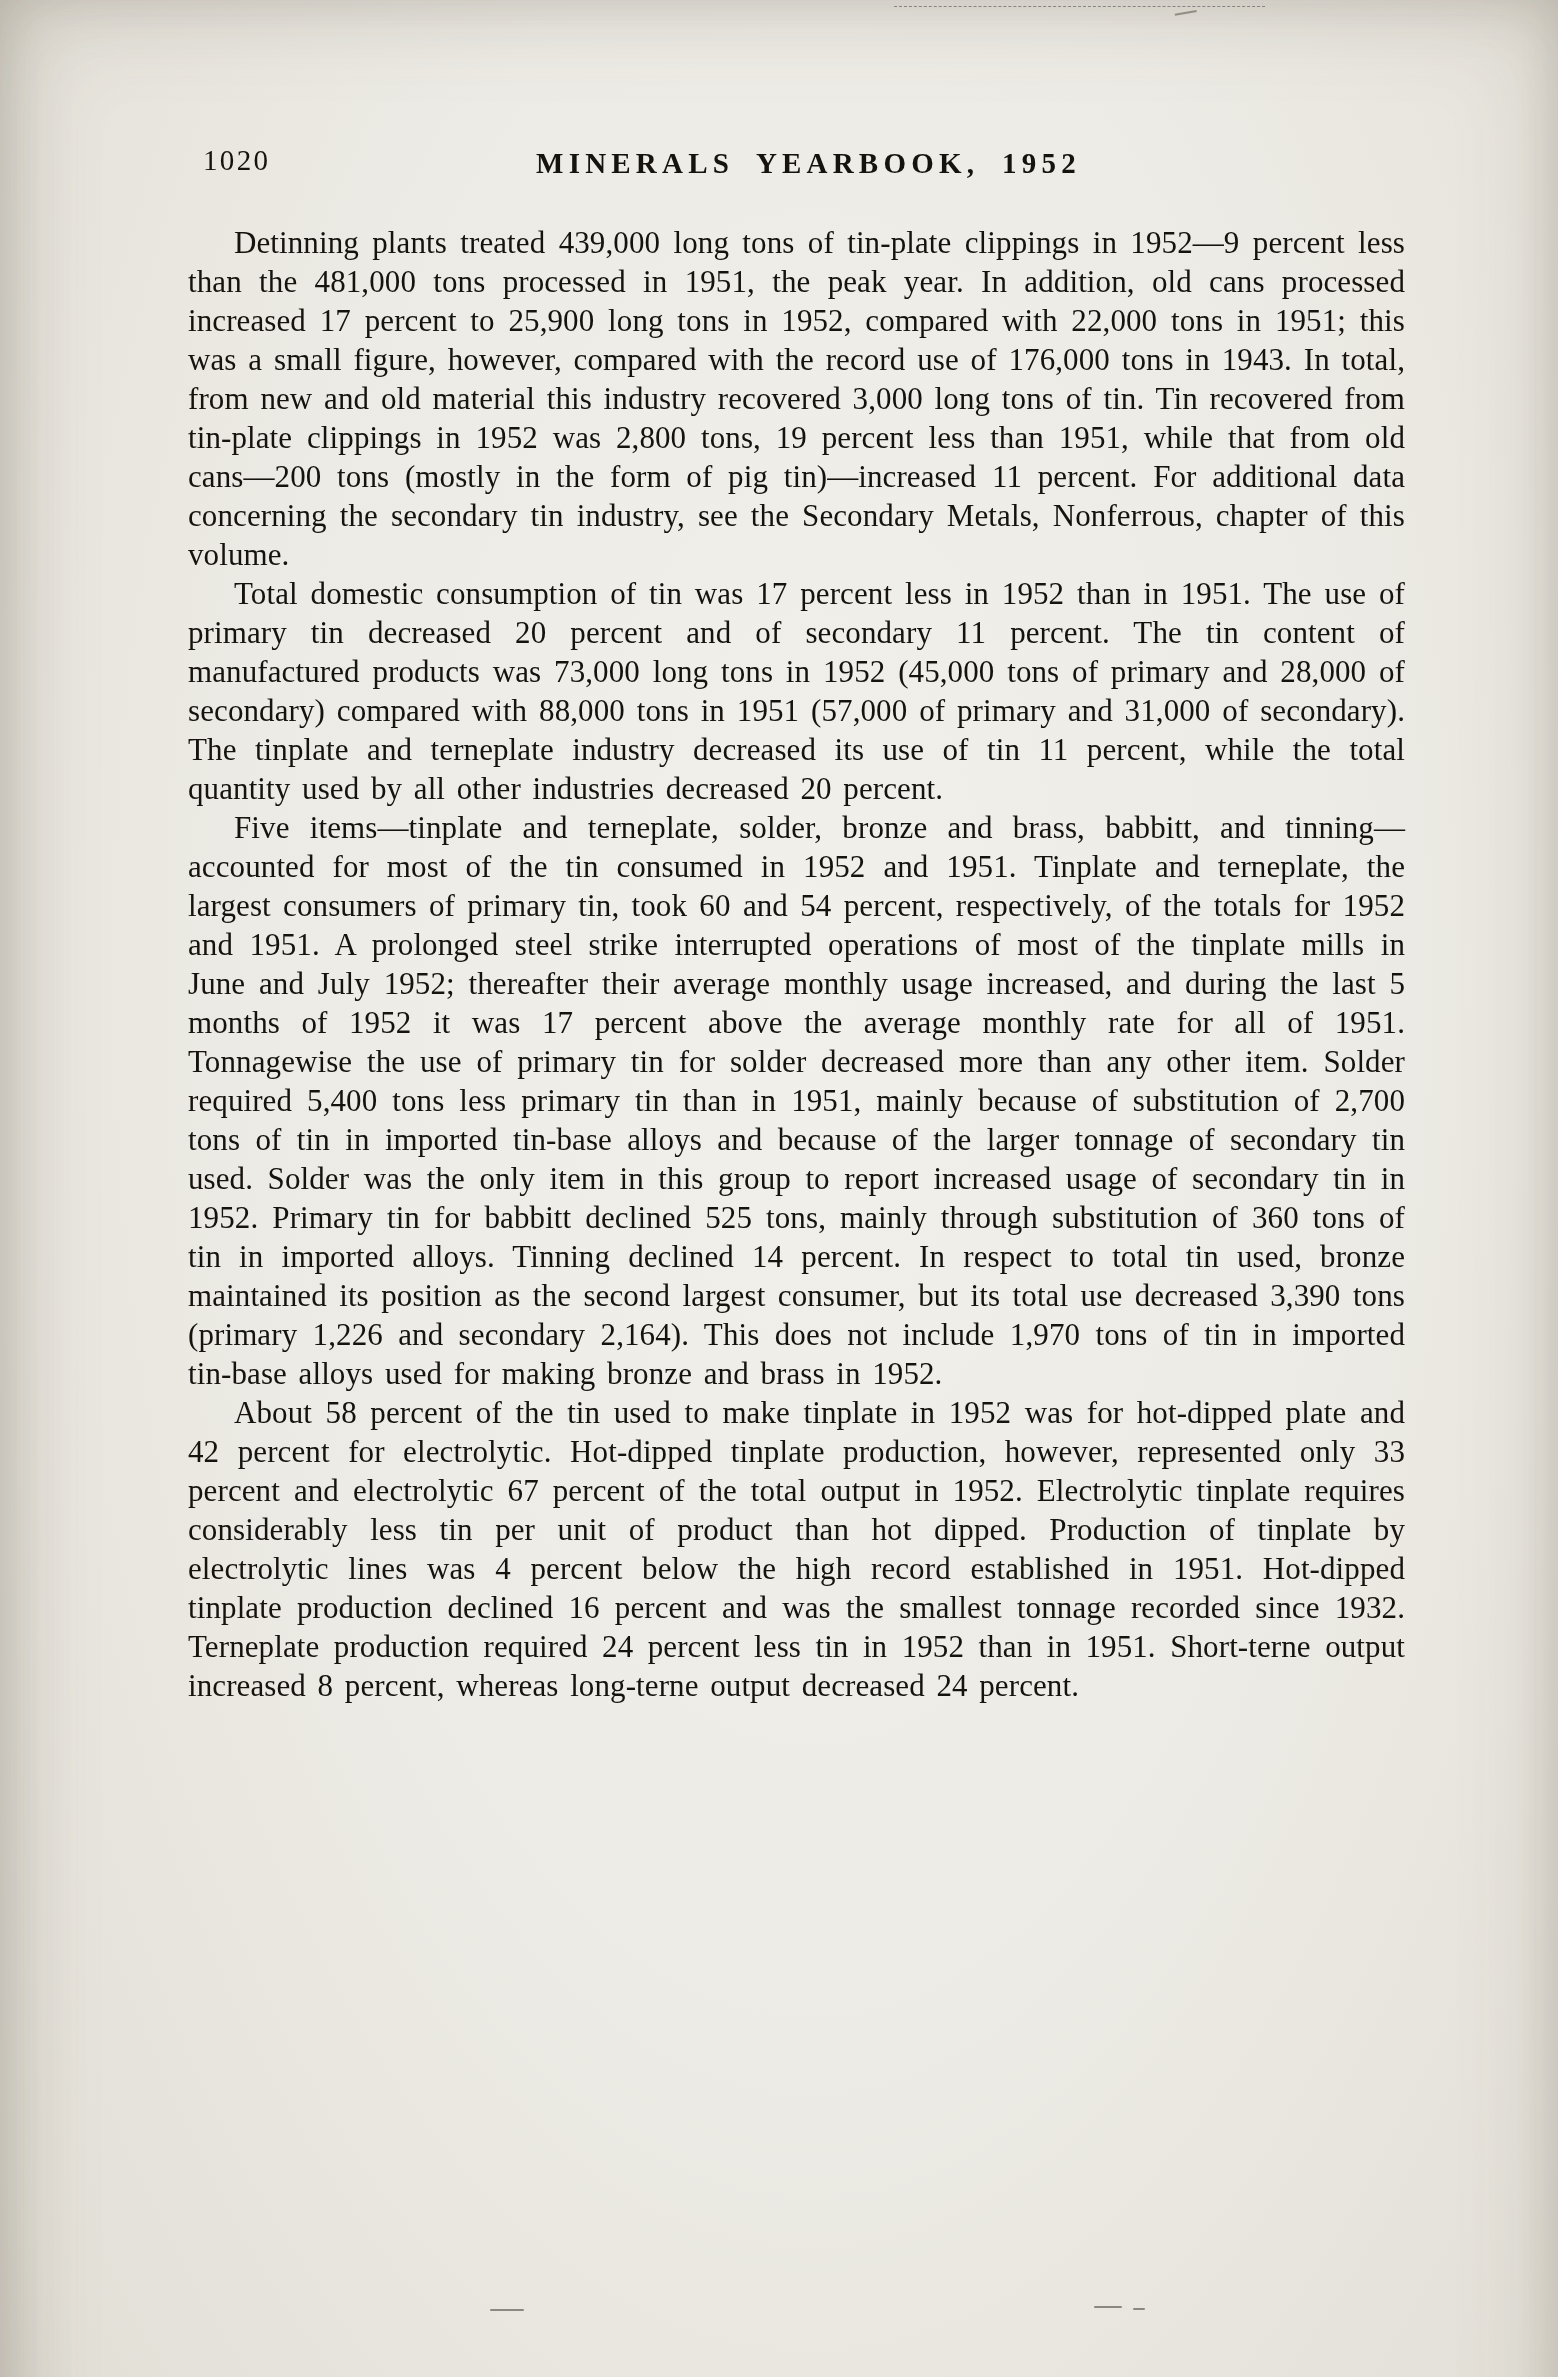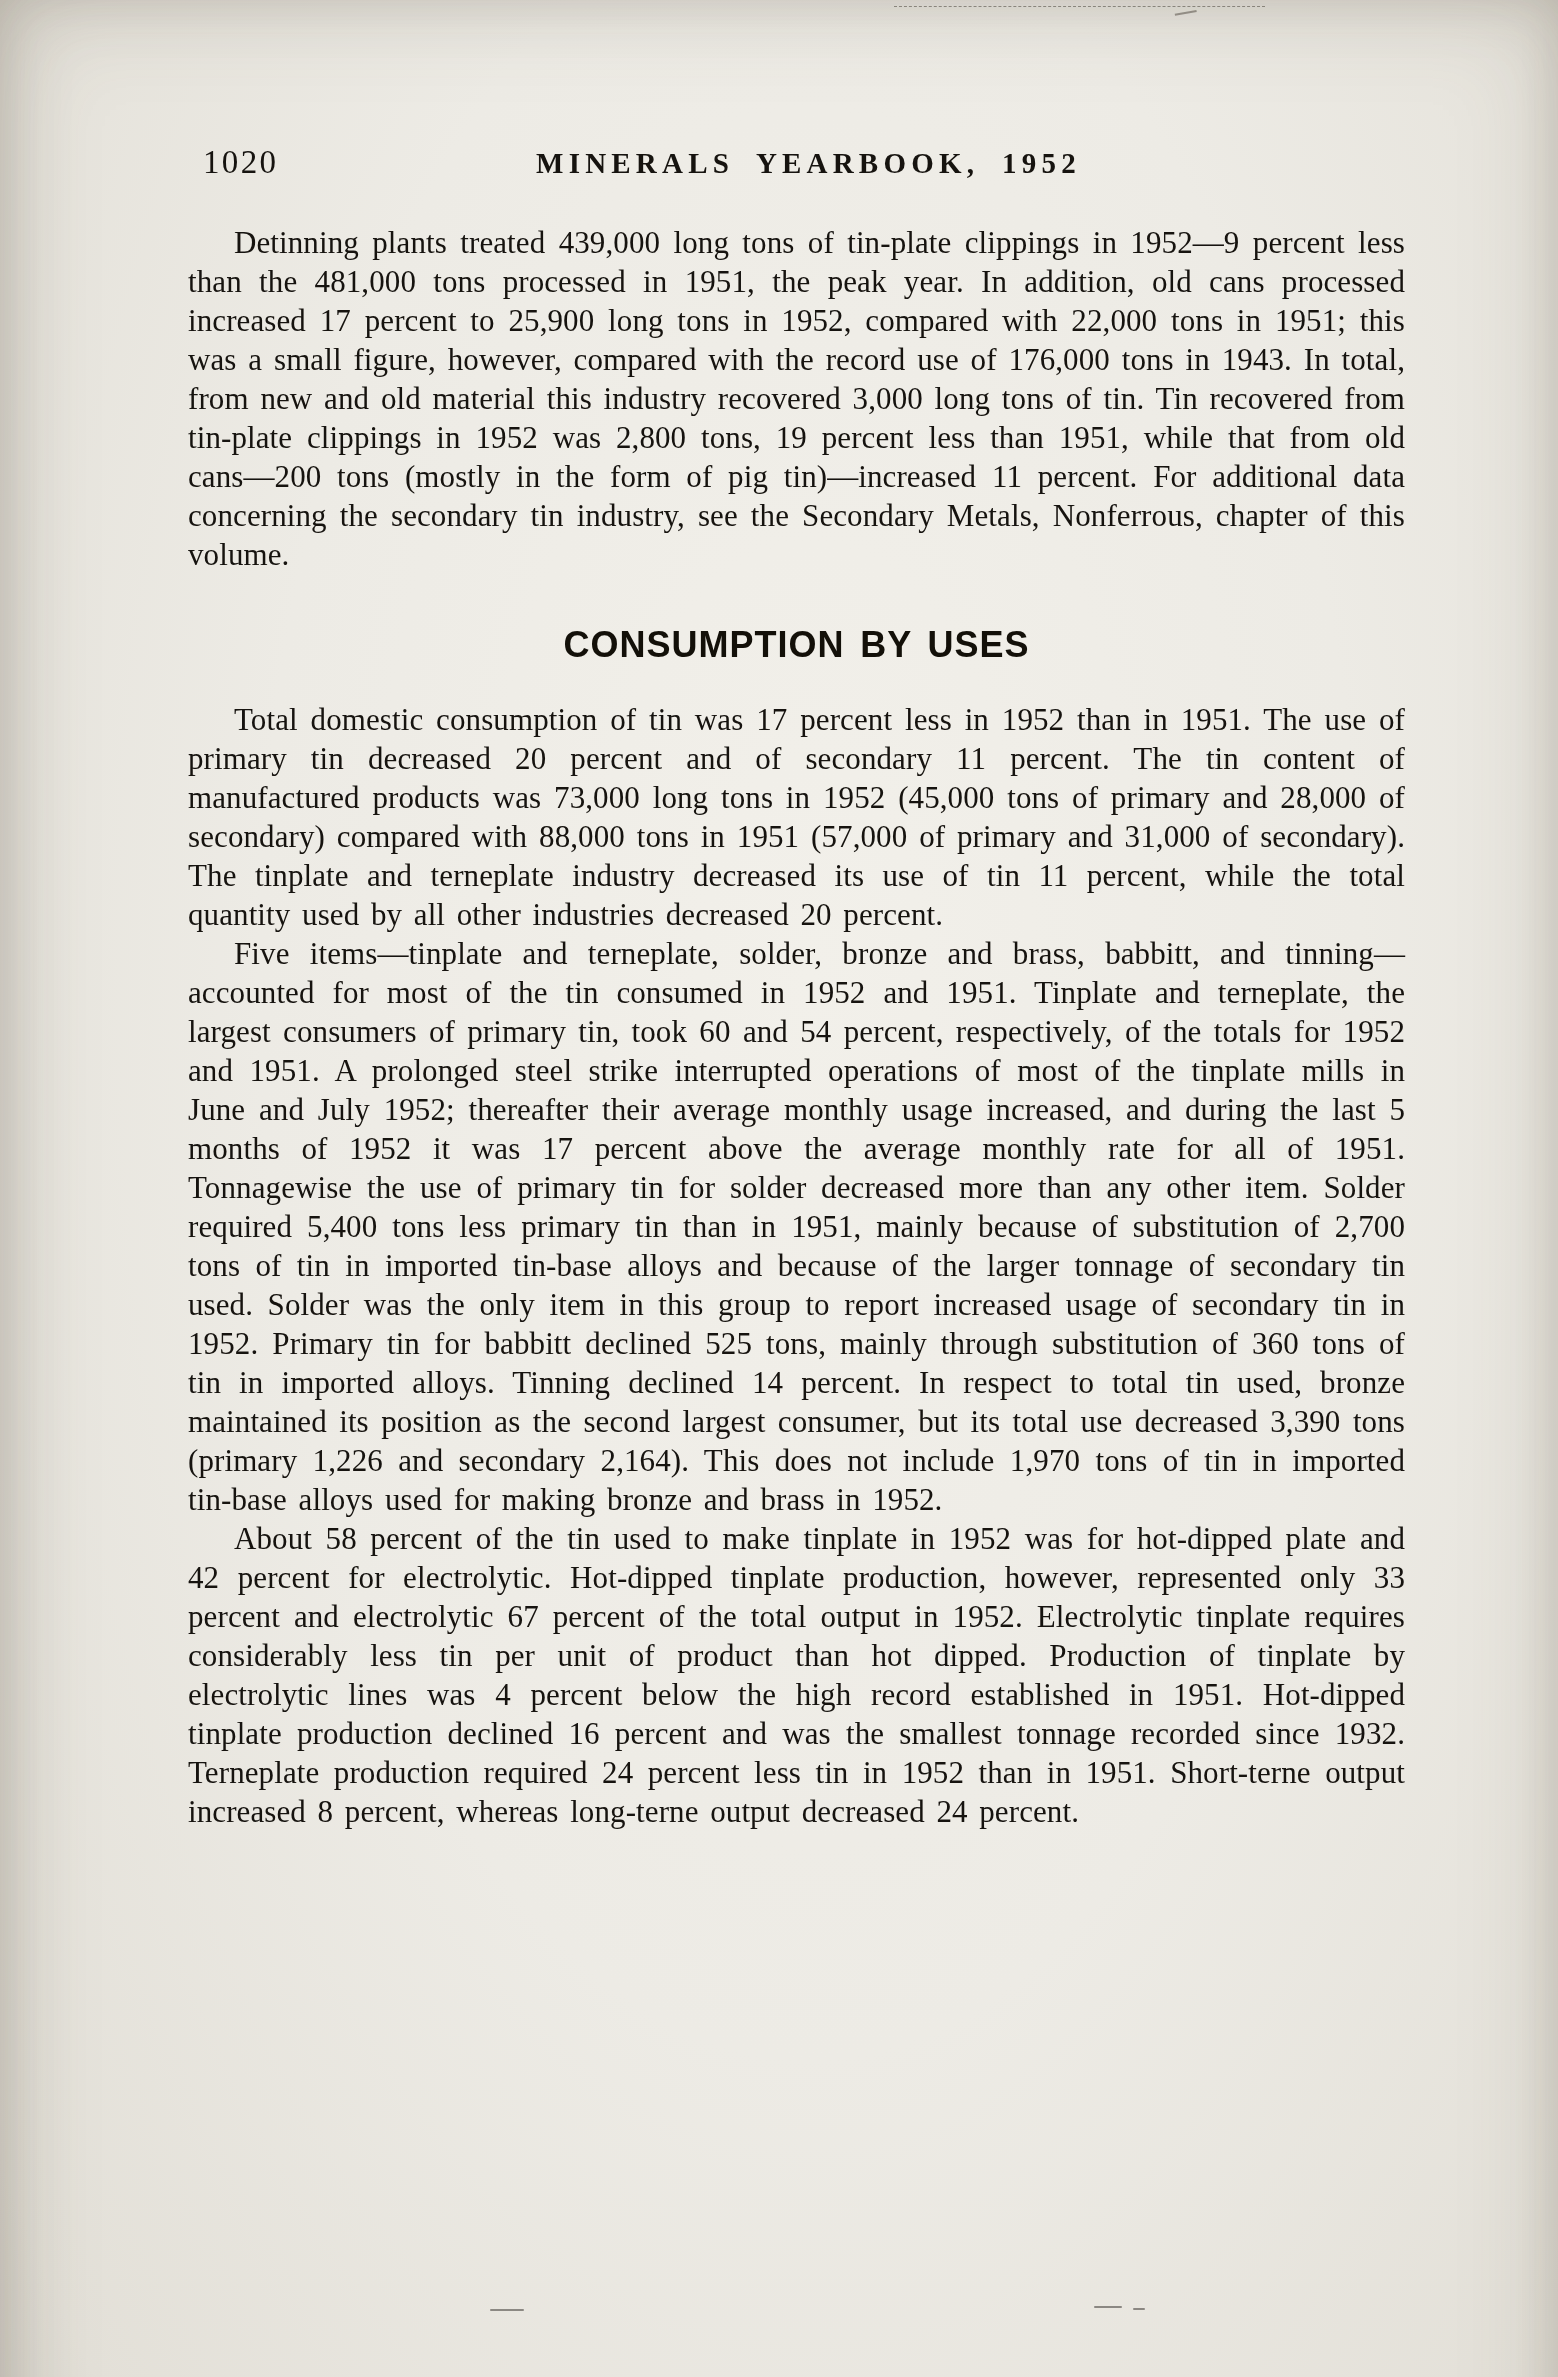--- a/index.html
+++ b/index.html
@@ -35,21 +35,21 @@
       position: absolute;
       top: 143px;
       left: 200px;
       width: 1217px;
       height: 48px;
     }
     .folio {
       position: absolute;
       left: 2.9px;
       top: 1px;
-      font-size: 33px;
+      font-size: 29px;
       letter-spacing: 2.4px;
       font-weight: 500;
     }
     .running-title {
       display: block;
       text-align: center;
       font-weight: 700;
       font-size: 29px;
       letter-spacing: 5.2px;
       word-spacing: 10.5px;
@@ -122,21 +122,20 @@
   <div class="artifact-top-tick"></div>
 
   <header class="running-head">
     <span class="folio">1020</span>
     <div class="running-title">MINERALS YEARBOOK, 1952</div>
   </header>
 
   <main class="content">
     <p class="para">Detinning plants treated 439,000 long tons of tin-plate clippings in 1952—9 percent less than the 481,000 tons processed in 1951, the peak year. In addition, old cans processed increased 17 percent to 25,900 long tons in 1952, compared with 22,000 tons in 1951; this was a small figure, however, compared with the record use of 176,000 tons in 1943. In total, from new and old material this industry recovered 3,000 long tons of tin. Tin recovered from tin-plate clippings in 1952 was 2,800 tons, 19 percent less than 1951, while that from old cans—200 tons (mostly in the form of pig tin)—increased 11 percent. For additional data concerning the secondary tin industry, see the Secondary Metals, Nonferrous, chapter of this volume.</p>
 
-    <h2 class="section-heading">CONSUMPTION BY USES</h2>
 
     <p class="para">Total domestic consumption of tin was 17 percent less in 1952 than in 1951. The use of primary tin decreased 20 percent and of secondary 11 percent. The tin content of manufactured products was 73,000 long tons in 1952 (45,000 tons of primary and 28,000 of secondary) compared with 88,000 tons in 1951 (57,000 of primary and 31,000 of secondary). The tinplate and terneplate industry decreased its use of tin 11 percent, while the total quantity used by all other industries decreased 20 percent.</p>
 
     <p class="para">Five items—tinplate and terneplate, solder, bronze and brass, babbitt, and tinning—accounted for most of the tin consumed in 1952 and 1951. Tinplate and terneplate, the largest consumers of primary tin, took 60 and 54 percent, respectively, of the totals for 1952 and 1951. A prolonged steel strike interrupted operations of most of the tinplate mills in June and July 1952; thereafter their average monthly usage increased, and during the last 5 months of 1952 it was 17 percent above the average monthly rate for all of 1951. Tonnagewise the use of primary tin for solder decreased more than any other item. Solder required 5,400 tons less primary tin than in 1951, mainly because of substitution of 2,700 tons of tin in imported tin-base alloys and because of the larger tonnage of secondary tin used. Solder was the only item in this group to report increased usage of secondary tin in 1952. Primary tin for babbitt declined 525 tons, mainly through substitution of 360 tons of tin in imported alloys. Tinning declined 14 percent. In respect to total tin used, bronze maintained its position as the second largest consumer, but its total use decreased 3,390 tons (primary 1,226 and secondary 2,164). This does not include 1,970 tons of tin in imported tin-base alloys used for making bronze and brass in 1952.</p>
 
     <p class="para">About 58 percent of the tin used to make tinplate in 1952 was for hot-dipped plate and 42 percent for electrolytic. Hot-dipped tinplate production, however, represented only 33 percent and electrolytic 67 percent of the total output in 1952. Electrolytic tinplate requires considerably less tin per unit of product than hot dipped. Production of tinplate by electrolytic lines was 4 percent below the high record established in 1951. Hot-dipped tinplate production declined 16 percent and was the smallest tonnage recorded since 1932. Terneplate production required 24 percent less tin in 1952 than in 1951. Short-terne output increased 8 percent, whereas long-terne output decreased 24 percent.</p>
   </main>
 
   <div class="dash-artifact dash-1"></div>
   <div class="dash-artifact dash-2"></div>

